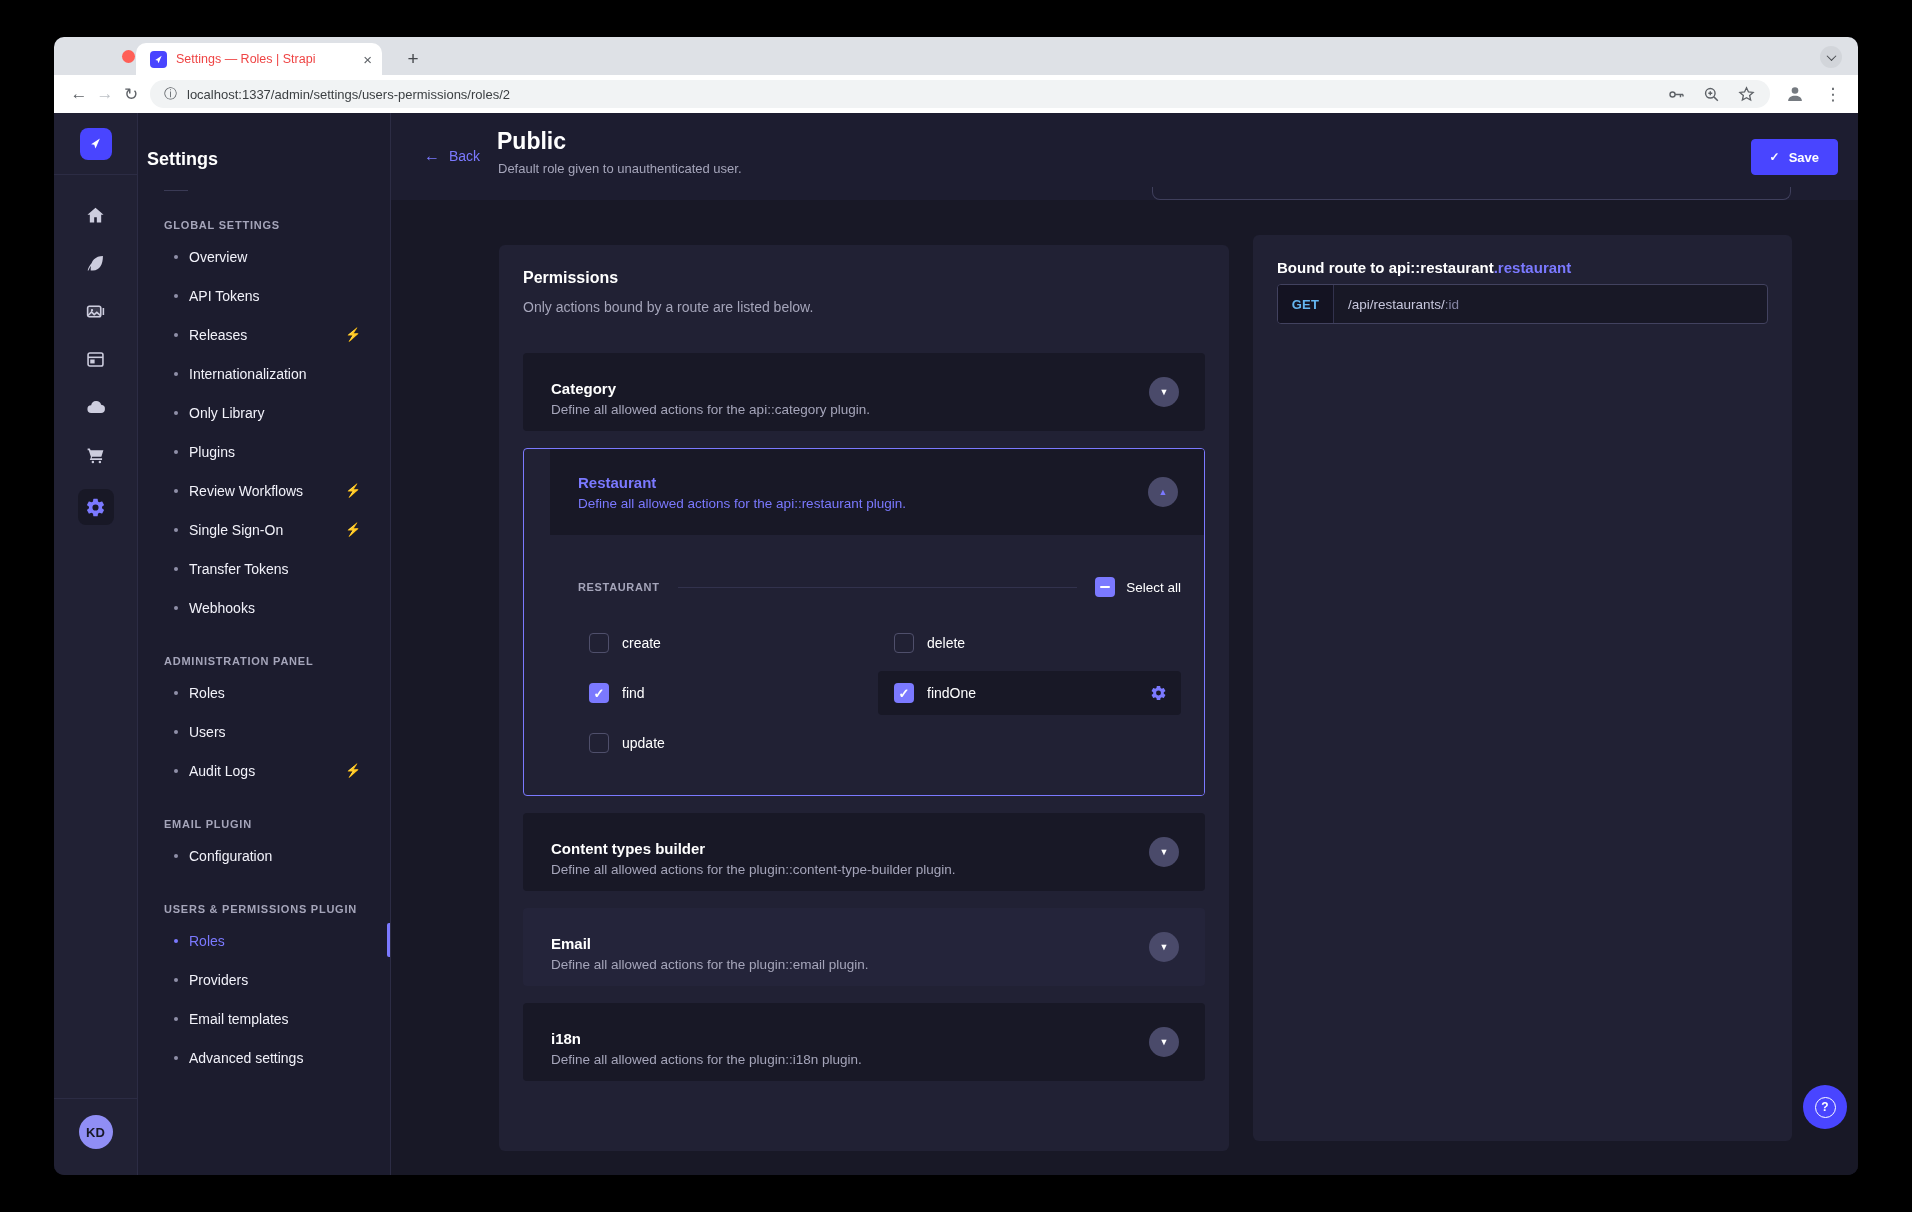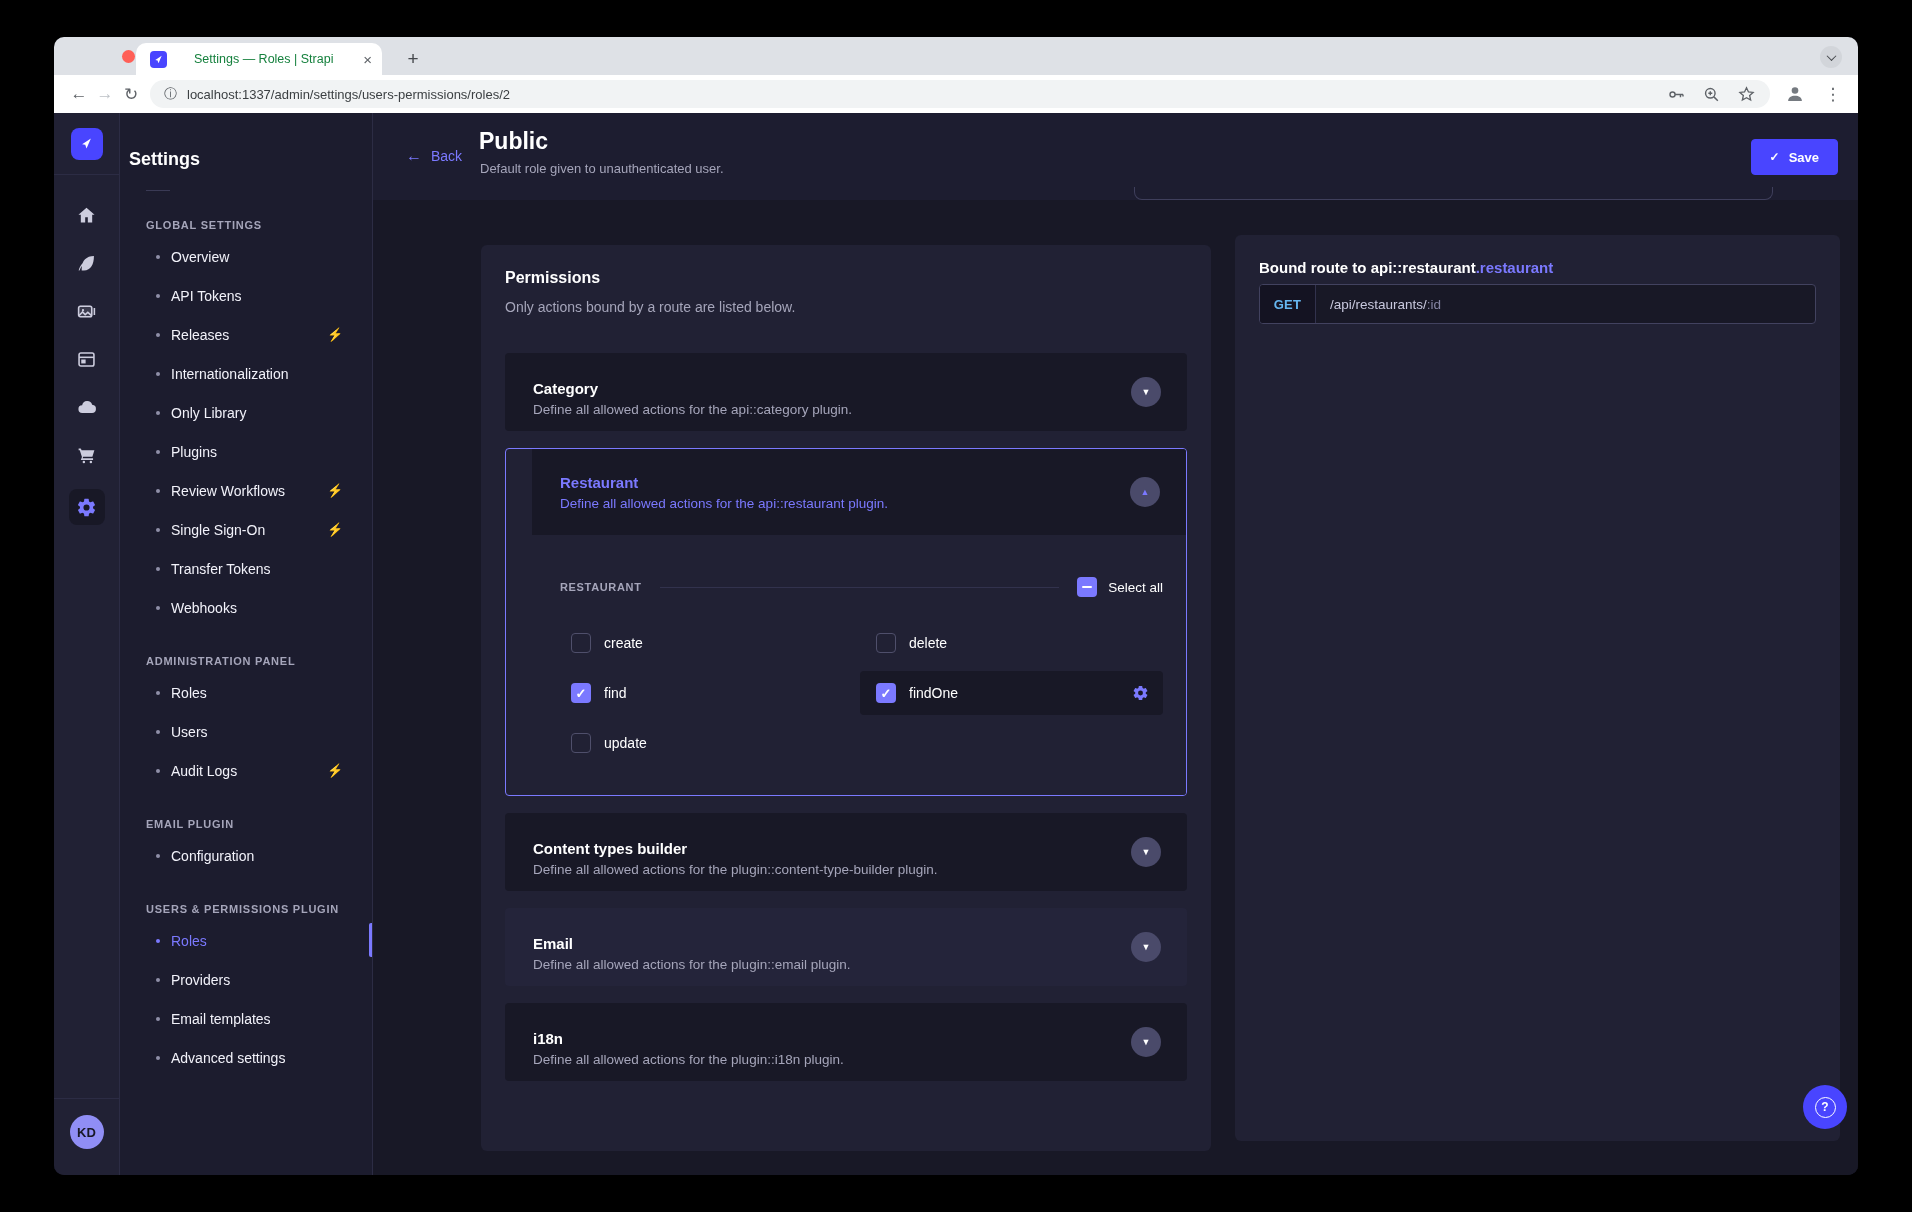--- a/index.html
+++ b/index.html
@@ -9,21 +9,21 @@
     border-radius:10px; overflow:hidden; box-shadow:0 24px 70px rgba(0,0,0,.65); background:#181826; }
 
   
   .tabbar { position:relative; height:38px; background:#dee1e6; }
   .traffic { position:absolute; left:68px; top:13px; display:flex; gap:9px; }
   .traffic span { width:13px; height:13px; border-radius:50%; }
   .light-red { background:#ff5f57; } .light-yellow { background:#febc2e; } .light-green { background:#28c840; }
   .tab { position:absolute; left:82px; top:6px; width:246px; height:32px; background:#fff;
     border-radius:10px 10px 0 0; display:flex; align-items:center; padding:0 10px 0 14px; }
   .favicon { width:17px; height:17px; border-radius:4px; background:#4945ff; display:flex; align-items:center; justify-content:center; flex:none; }
-  .tab-title { font-size:12.5px; color:#15803d; margin-left:27px; white-space:nowrap; overflow:hidden; flex:1; }
+  .tab-title { font-size:12.5px; color:#ef4444; margin-left:9px; white-space:nowrap; overflow:hidden; flex:1; }
   .tab-close { font-size:15px; color:#5f6368; margin-left:6px; cursor:default; }
   .newtab { position:absolute; left:346px; top:9px; font-size:19px; color:#45484d; width:26px; height:26px; display:flex; align-items:center; justify-content:center; }
   .tab-strip-chevron { position:absolute; right:16px; top:9px; width:22px; height:22px; border-radius:50%; background:#d2d5da; display:flex; align-items:center; justify-content:center; }
   .chev-down-css { width:7px; height:7px; border-right:1.6px solid #45484d; border-bottom:1.6px solid #45484d; transform:rotate(45deg) translate(-1px,-1px); }
 
   
   .toolbar { height:38px; background:#ffffff; display:flex; align-items:center; padding:0 12px; }
   .nav-glyph { font-size:17px; color:#5f6368; width:26px; text-align:center; flex:none; }
   .nav-glyph.disabled { color:#bdc1c6; }
   .urlbar { flex:1; height:28px; background:#f1f3f4; border-radius:14px; margin:0 10px 0 6px;
@@ -31,21 +31,21 @@
   .info-glyph { font-size:13px; color:#5f6368; margin-right:10px; }
   .url-text { font-size:13px; color:#3c4043; flex:1; white-space:nowrap; overflow:hidden; }
   .pill-icons { display:flex; align-items:center; gap:16px; margin-left:12px; }
   .tb-right { display:flex; align-items:center; gap:14px; margin-left:4px; }
   .ico { display:block; }
 
   
   .app { position:relative; height:1062px; display:flex; background:#181826; }
 
   
-  .rail { width:66px; background:#212134; border-right:1px solid #2c2c44; display:flex; flex-direction:column; align-items:center; flex:none; }
+  .rail { width:84px; background:#212134; border-right:1px solid #2c2c44; display:flex; flex-direction:column; align-items:center; flex:none; }
   .rail-logo-wrap { height:62px; display:flex; align-items:center; justify-content:center; width:100%; border-bottom:1px solid #2c2c44; }
   .rail-logo { width:32px; height:32px; border-radius:8px; background:#4945ff; display:flex; align-items:center; justify-content:center; }
   .rail-icons { display:flex; flex-direction:column; align-items:center; gap:20px; padding-top:26px; }
   .rail-btn { width:28px; height:28px; display:flex; align-items:center; justify-content:center; color:#cdcdde; }
   .rail-btn.active { width:36px; height:36px; background:#181826; border-radius:8px; color:#7b79ff; }
   .rail-bottom { margin-top:auto; width:100%; display:flex; flex-direction:column; align-items:center; border-top:1px solid #2c2c44; padding:16px 0 26px; }
   .rail-avatar { width:34px; height:34px; border-radius:50%; background:#908ef5; color:#181826; font-size:13px; font-weight:700; display:flex; align-items:center; justify-content:center; }
 
   
   .subnav { width:253px; background:#1c1c2e; border-right:1px solid #2c2c44; flex:none; padding-top:36px; position:relative; }
@@ -69,21 +69,21 @@
   .page-subtitle { position:absolute; left:107px; top:48px; font-size:13px; color:#a5a5ba; }
   .save-btn { position:absolute; right:20px; top:26px; height:36px; padding:0 18px; background:#4945ff; border:1px solid #4945ff;
     border-radius:4px; color:#fff; font-size:13px; font-weight:600; display:flex; align-items:center; gap:9px; cursor:pointer; }
   .save-check { font-size:12px; }
   .field-sliver { position:absolute; left:761px; top:74px; width:639px; height:13px;
     border:1px solid #3f3f5c; border-top:none; border-radius:0 0 8px 8px; }
 
   
   .card { position:absolute; background:#212134; border-radius:6px; }
   .card-permissions { left:108px; top:132px; width:730px; height:906px; padding:24px; }
-  .card-route { left:862px; top:122px; width:605px; height:906px; padding:24px; }
+  .card-route { left:862px; top:122px; width:539px; height:906px; padding:24px; }
   .card-h2 { font-size:16px; font-weight:700; color:#ffffff; }
   .card-sub { font-size:14px; color:#a5a5ba; margin-top:12px; }
   .acc-stack { margin-top:38px; display:flex; flex-direction:column; gap:17px; }
 
   .acc { position:relative; border-radius:4px; background:#181826; padding:17px 70px 5px 28px; display:flex; flex-direction:column; justify-content:center; min-height:78px; }
   .acc.alt { background:#24243a; }
   .acc-title { font-size:15px; font-weight:700; color:#ffffff; }
   .acc-desc { font-size:13.5px; color:#a5a5ba; margin-top:5px; }
   .acc-toggle { position:absolute; right:26px; top:50%; transform:translateY(-50%); width:30px; height:30px; border-radius:50%;
     background:#4a4a6a; display:flex; align-items:center; justify-content:center; cursor:pointer; }

